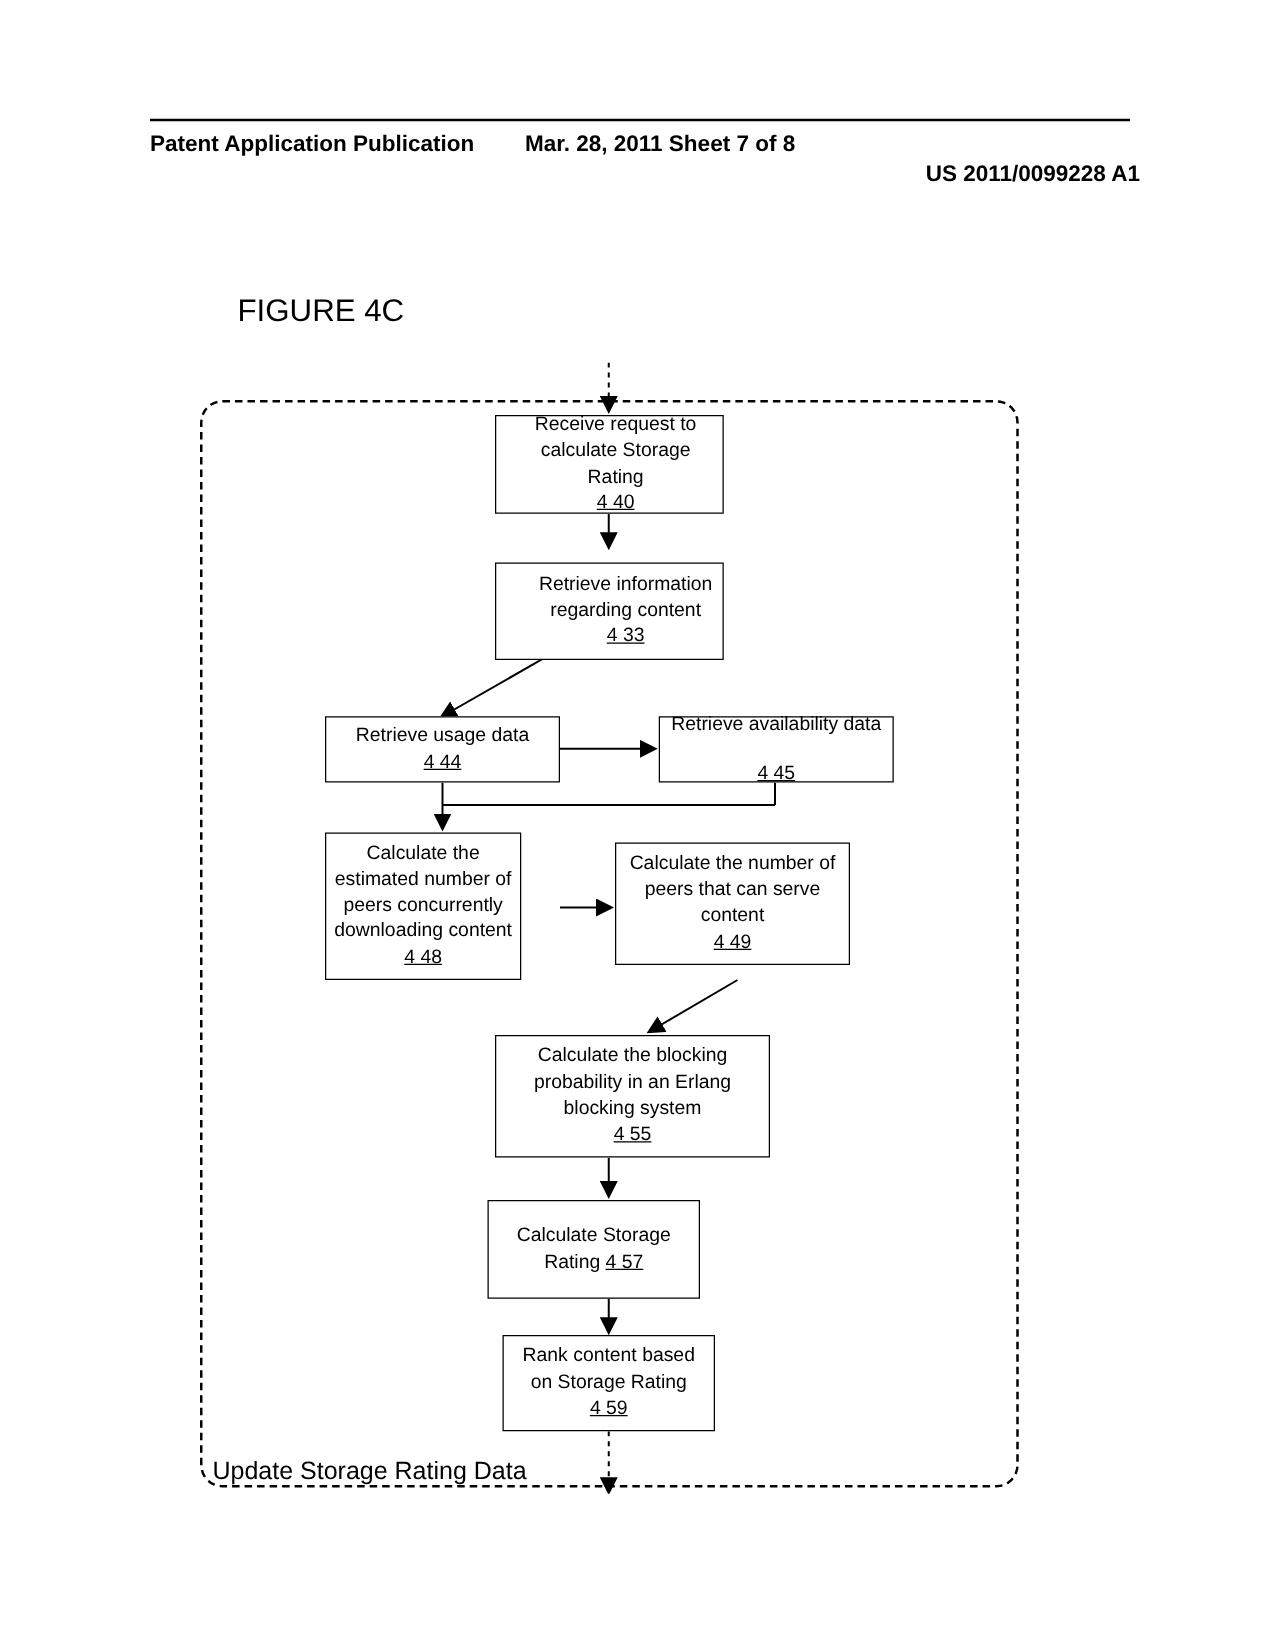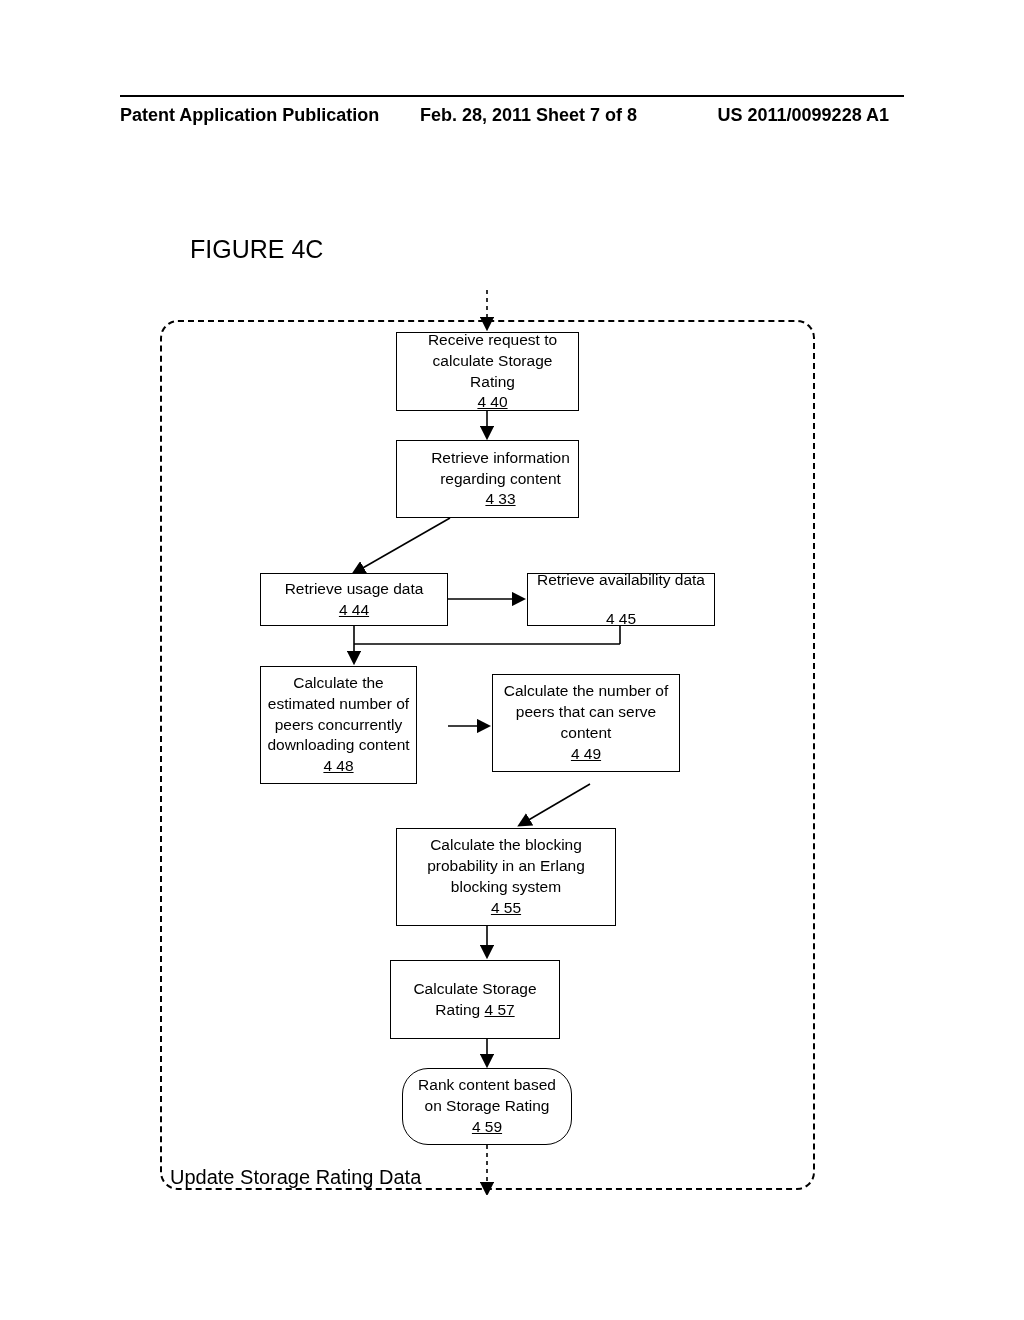--- a/index.html
+++ b/index.html
@@ -24,21 +24,21 @@
     .header-text {
       position: absolute;
       top: 105px;
       left: 0;
       right: 0;
       font-size: 18px;
       font-weight: bold;
     }
     .header-left { position: absolute; left: 120px; }
     .header-mid { position: absolute; left: 420px; }
-    .header-right { position: absolute; right: 135px; }
+    .header-right { position: absolute; right: 112px; margin-top: 24px; }
     .figure-label {
       position: absolute;
       top: 235px;
       left: 190px;
       font-size: 25px;
     }
     .diagram {
       position: absolute;
       top: 290px;
       left: 160px;
@@ -84,21 +84,21 @@
       height: 905px;
       pointer-events: none;
     }
   </style>
 </head>
 <body>
 
 <div class="header-line"></div>
 <div class="header-text">
   <span class="header-left">Patent Application Publication</span>
-  <span class="header-mid">Feb. 28, 2011  Sheet 7 of 8</span>
+  <span class="header-mid">Mar. 28, 2011  Sheet 7 of 8</span>
   <span class="header-right">US 2011/0099228 A1</span>
 </div>
 
 <div class="figure-label">FIGURE 4C</div>
 
 <div class="diagram">
 
   <div class="dashed-border"></div>
 
   <svg class="arrows" viewBox="0 0 655 905">
@@ -130,21 +130,21 @@
     <line x1="327" y1="735" x2="327" y2="775" stroke="#000" stroke-width="1.6" marker-end="url(#arrow)"></line>
 
     <line x1="327" y1="855" x2="327" y2="903" stroke="#000" stroke-width="1.6" stroke-dasharray="4 4" marker-end="url(#arrow)"></line>
   </svg>
 
   <div class="box" style="top:42px; left:236px; width:183px; height:79px;padding-left:16px;">
     <span>Receive request to calculate Storage Rating</span>
     <span class="ref-num">4 40</span>
   </div>
 
-  <div class="box" style="top:150px; left:236px; width:183px; height:78px;padding-left:32px;">
+  <div class="box" style="top:160px; left:236px; width:183px; height:78px;padding-left:32px;">
     <span>Retrieve information regarding content</span>
     <span class="ref-num">4 33</span>
   </div>
 
   <div class="box" style="top:283px; left:100px; width:188px; height:53px;">
     <span>Retrieve usage data</span>
     <span class="ref-num">4 44</span>
   </div>
 
   <div class="box" style="top:283px; left:367px; width:188px; height:53px;gap:18px;">
@@ -164,20 +164,20 @@
 
   <div class="box" style="top:538px; left:236px; width:220px; height:98px;">
     <span>Calculate the blocking probability in an Erlang blocking system</span>
     <span class="ref-num">4 55</span>
   </div>
 
   <div class="box" style="top:670px; left:230px; width:170px; height:79px;">
     <span><span>Calculate Storage Rating </span><span class="ref-num">4 57</span></span>
   </div>
 
-  <div class="box" style="top:778px; left:242px; width:170px; height:77px;border-radius:26px;">
+  <div class="box" style="top:778px; left:242px; width:170px; height:77px;">
     <span>Rank content based on Storage Rating</span>
     <span class="ref-num">4 59</span>
   </div>
 
   <div class="group-label">Update Storage Rating Data</div>
 
 </div>
 
 </body></html>

